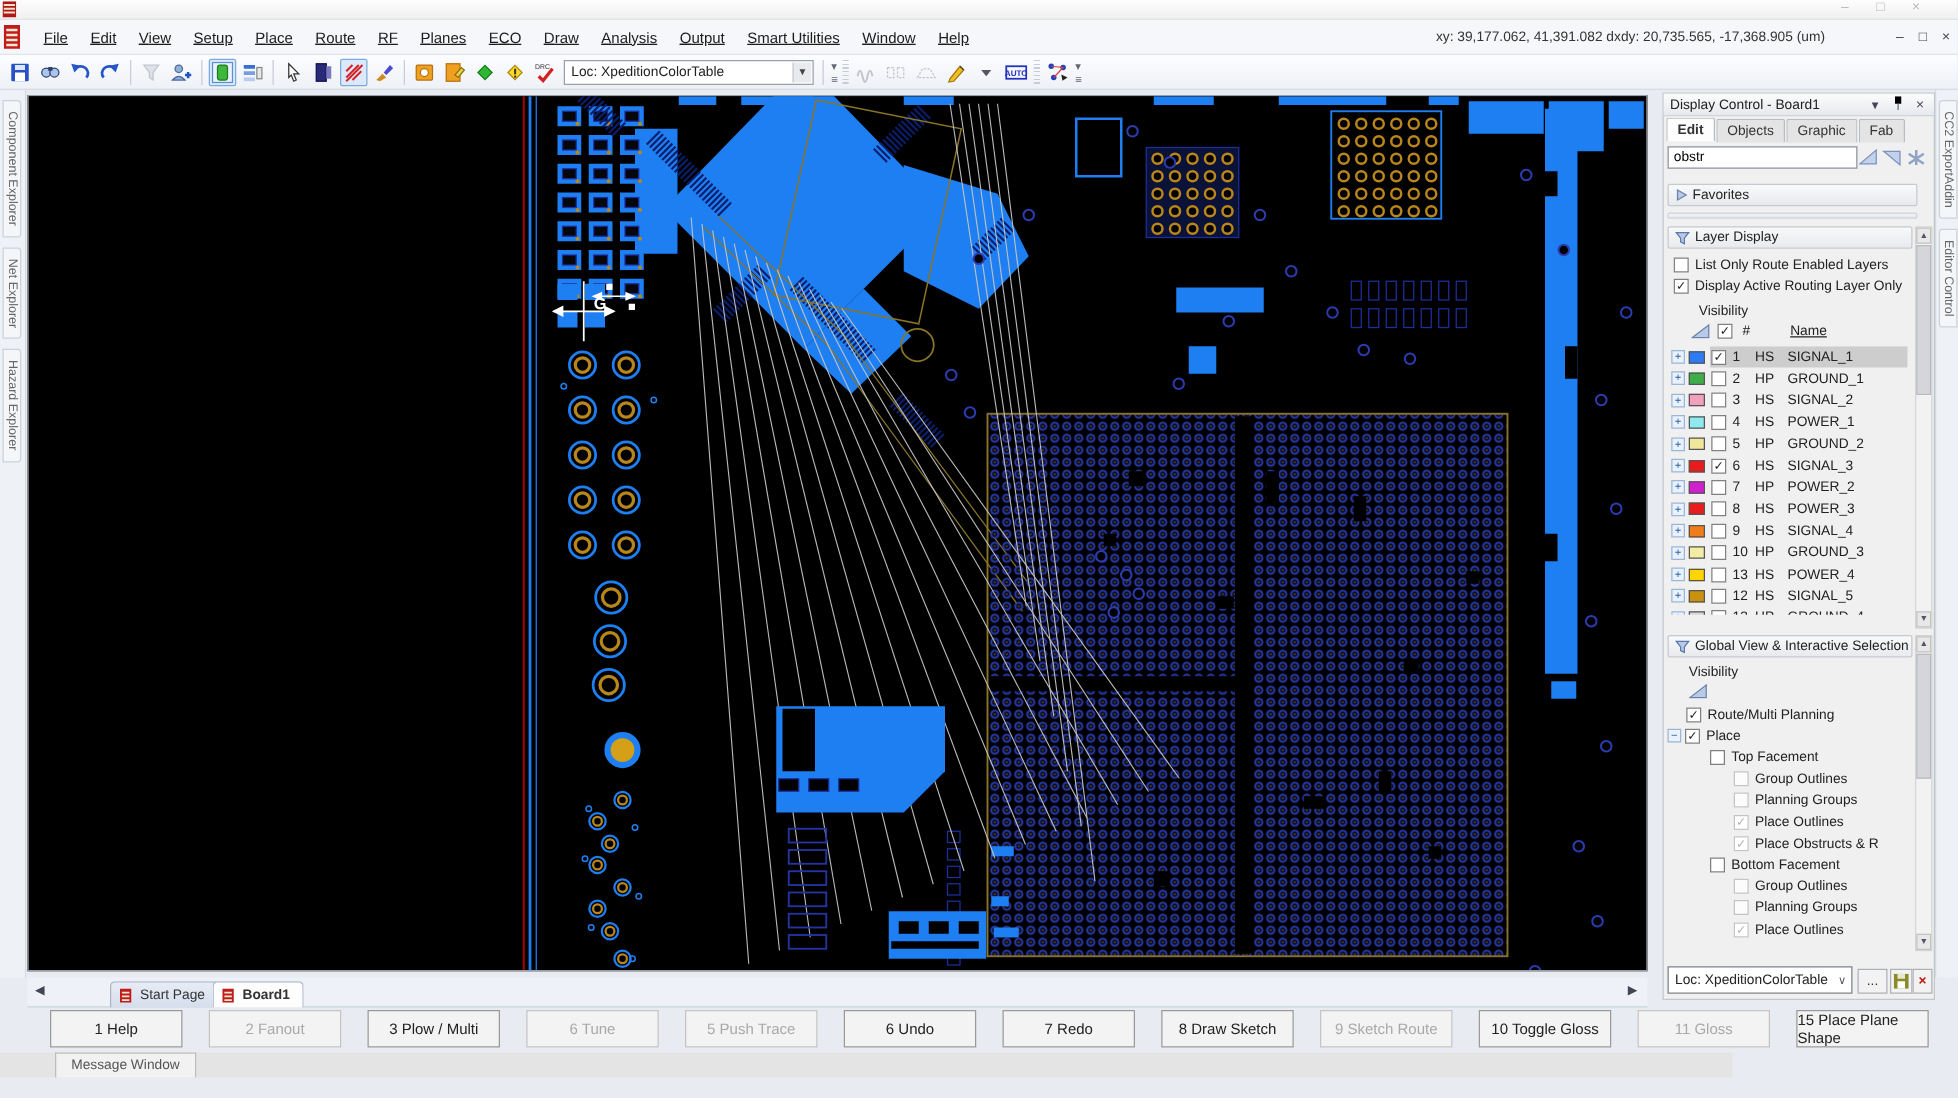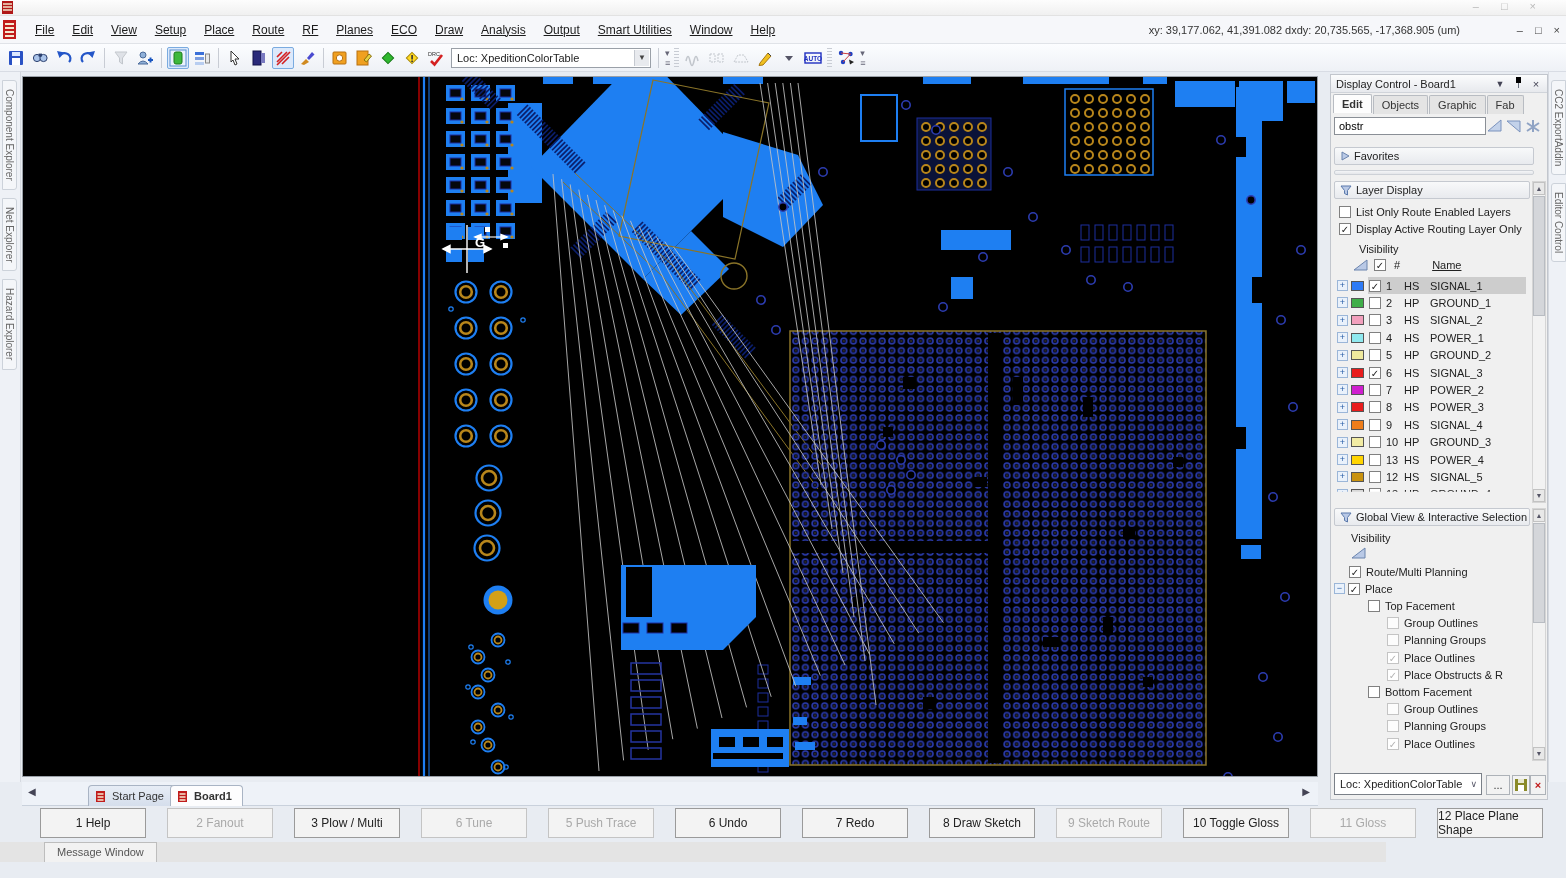--- a/index.html
+++ b/index.html
@@ -1139,21 +1139,21 @@
       <div class="fkey dis">2 Fanout</div>
       <div class="fkey">3 Plow / Multi</div>
       <div class="fkey dis">6 Tune</div>
       <div class="fkey dis">5 Push Trace</div>
       <div class="fkey">6 Undo</div>
       <div class="fkey">7 Redo</div>
       <div class="fkey">8 Draw Sketch</div>
       <div class="fkey dis">9 Sketch Route</div>
       <div class="fkey">10 Toggle Gloss</div>
       <div class="fkey dis">11 Gloss</div>
-      <div class="fkey">12 Place Plane Shape</div>
+      <div class="fkey">15 Place Plane Shape</div>
     </div>
 
   <div class="msgrow">
     <div class="msgtab">Message Window</div>
   </div>
 
   <div class="statusbar">
     <span class="st-mode">Select</span>
     <span class="st-sep" style="left:697px;"></span>
     <span class="st-sep" style="left:1399px;"></span>

